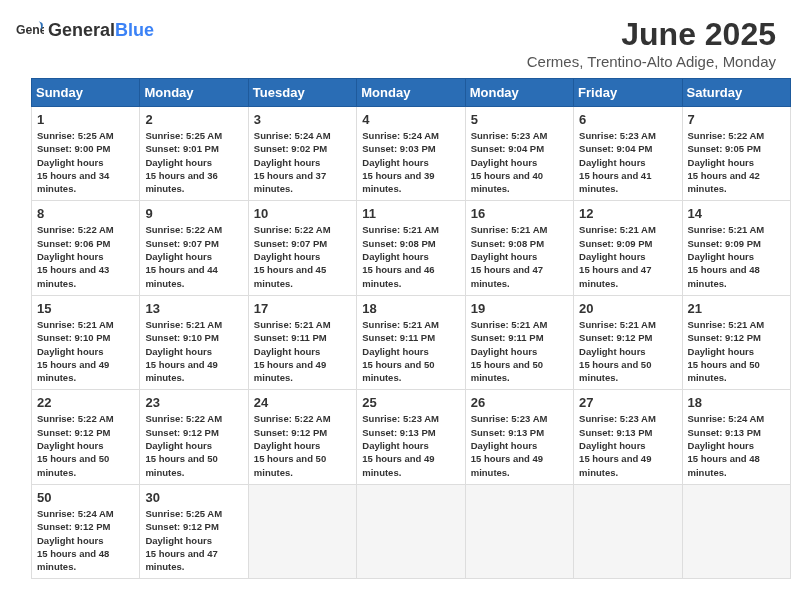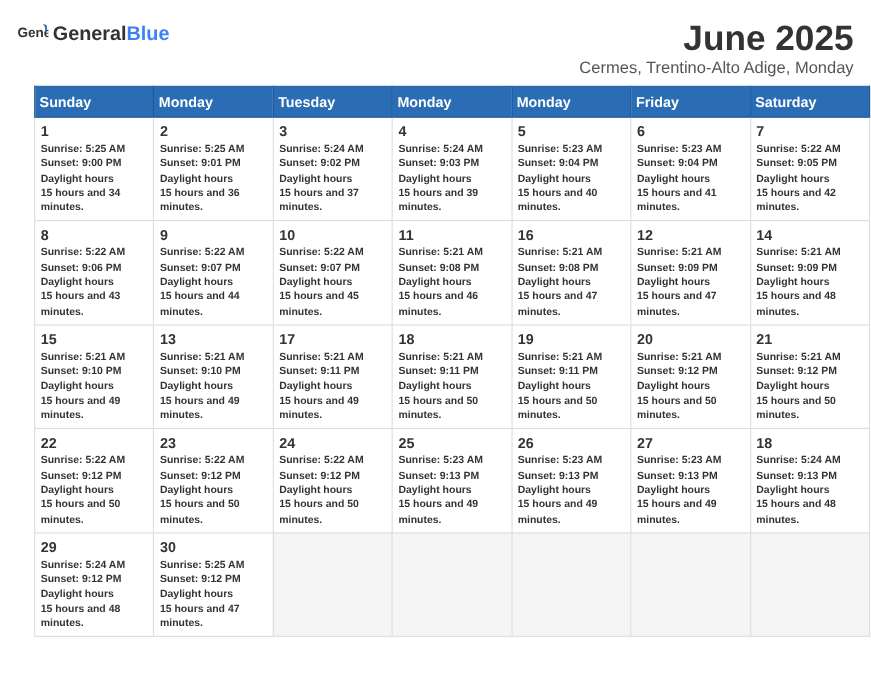--- a/index.html
+++ b/index.html
@@ -369,21 +369,21 @@
         <div class="day-info">
           Sunrise: 5:24 AM<br>
           Sunset: 9:13 PM<br>
           Daylight hours<br>
           15 hours and 48 minutes.
         </div>
       </td>
       </tr>
       <tr class="week-row">
         <td>
-        <span class="day-number">29</span>
+        <span class="day-number">50</span>
         <div class="day-info">
           Sunrise: 5:24 AM<br>
           Sunset: 9:12 PM<br>
           Daylight hours<br>
           15 hours and 48 minutes.
         </div>
       </td>
         <td>
         <span class="day-number">30</span>
         <div class="day-info">

